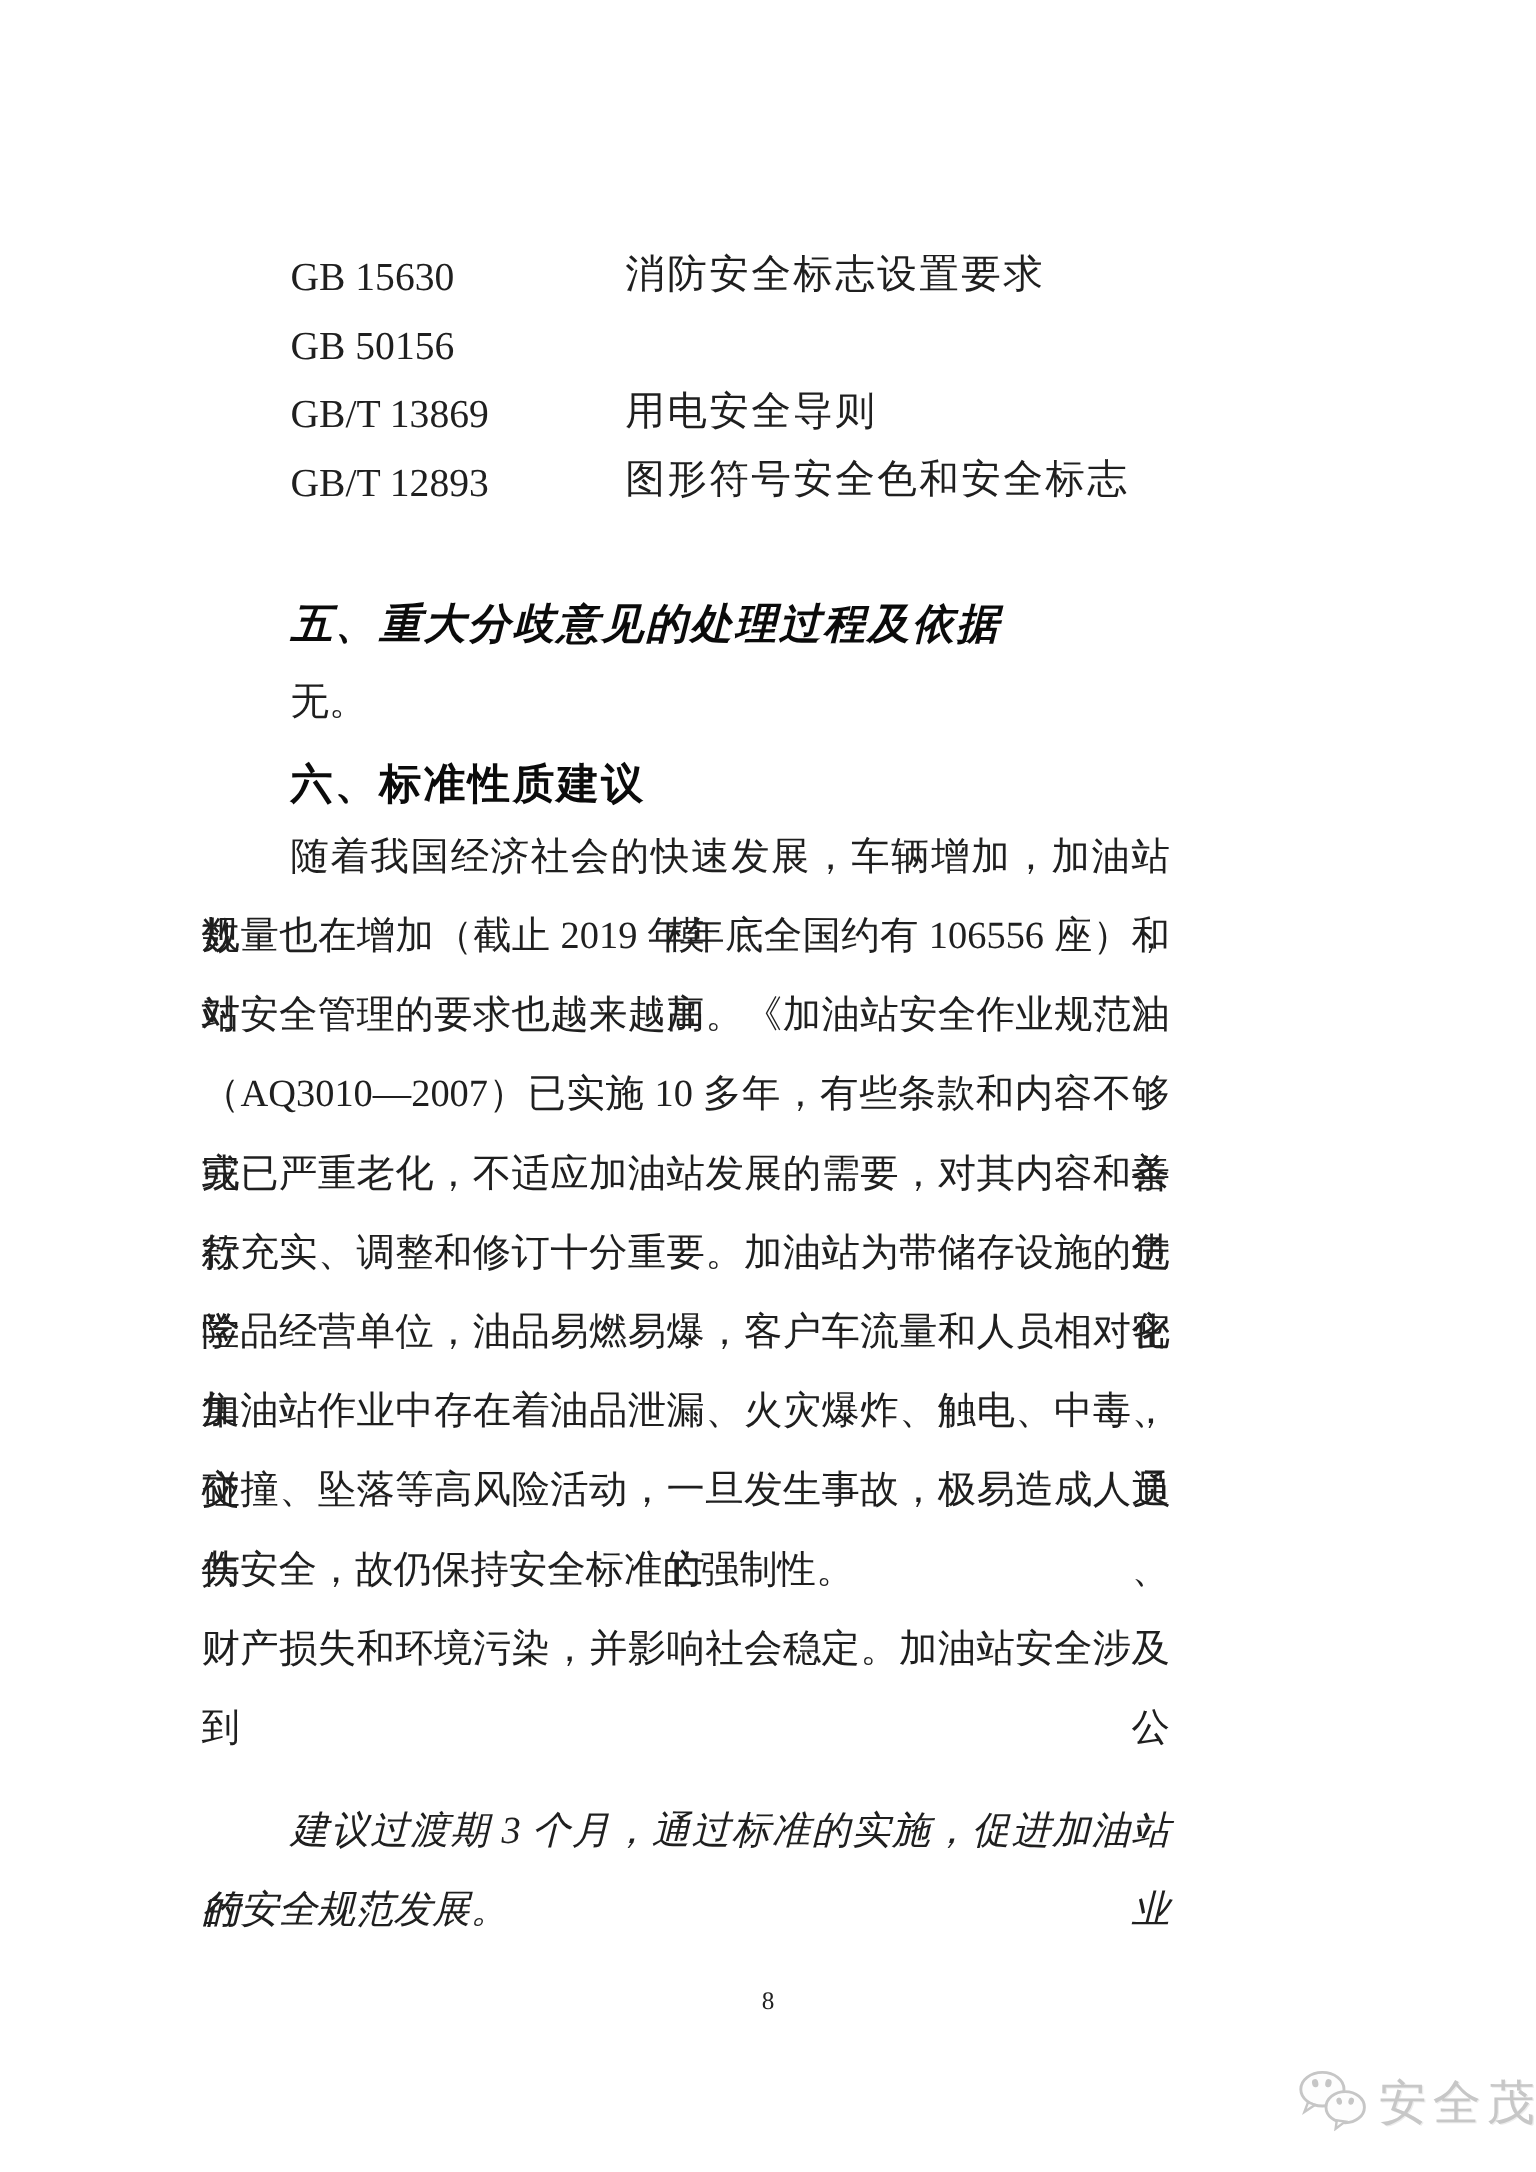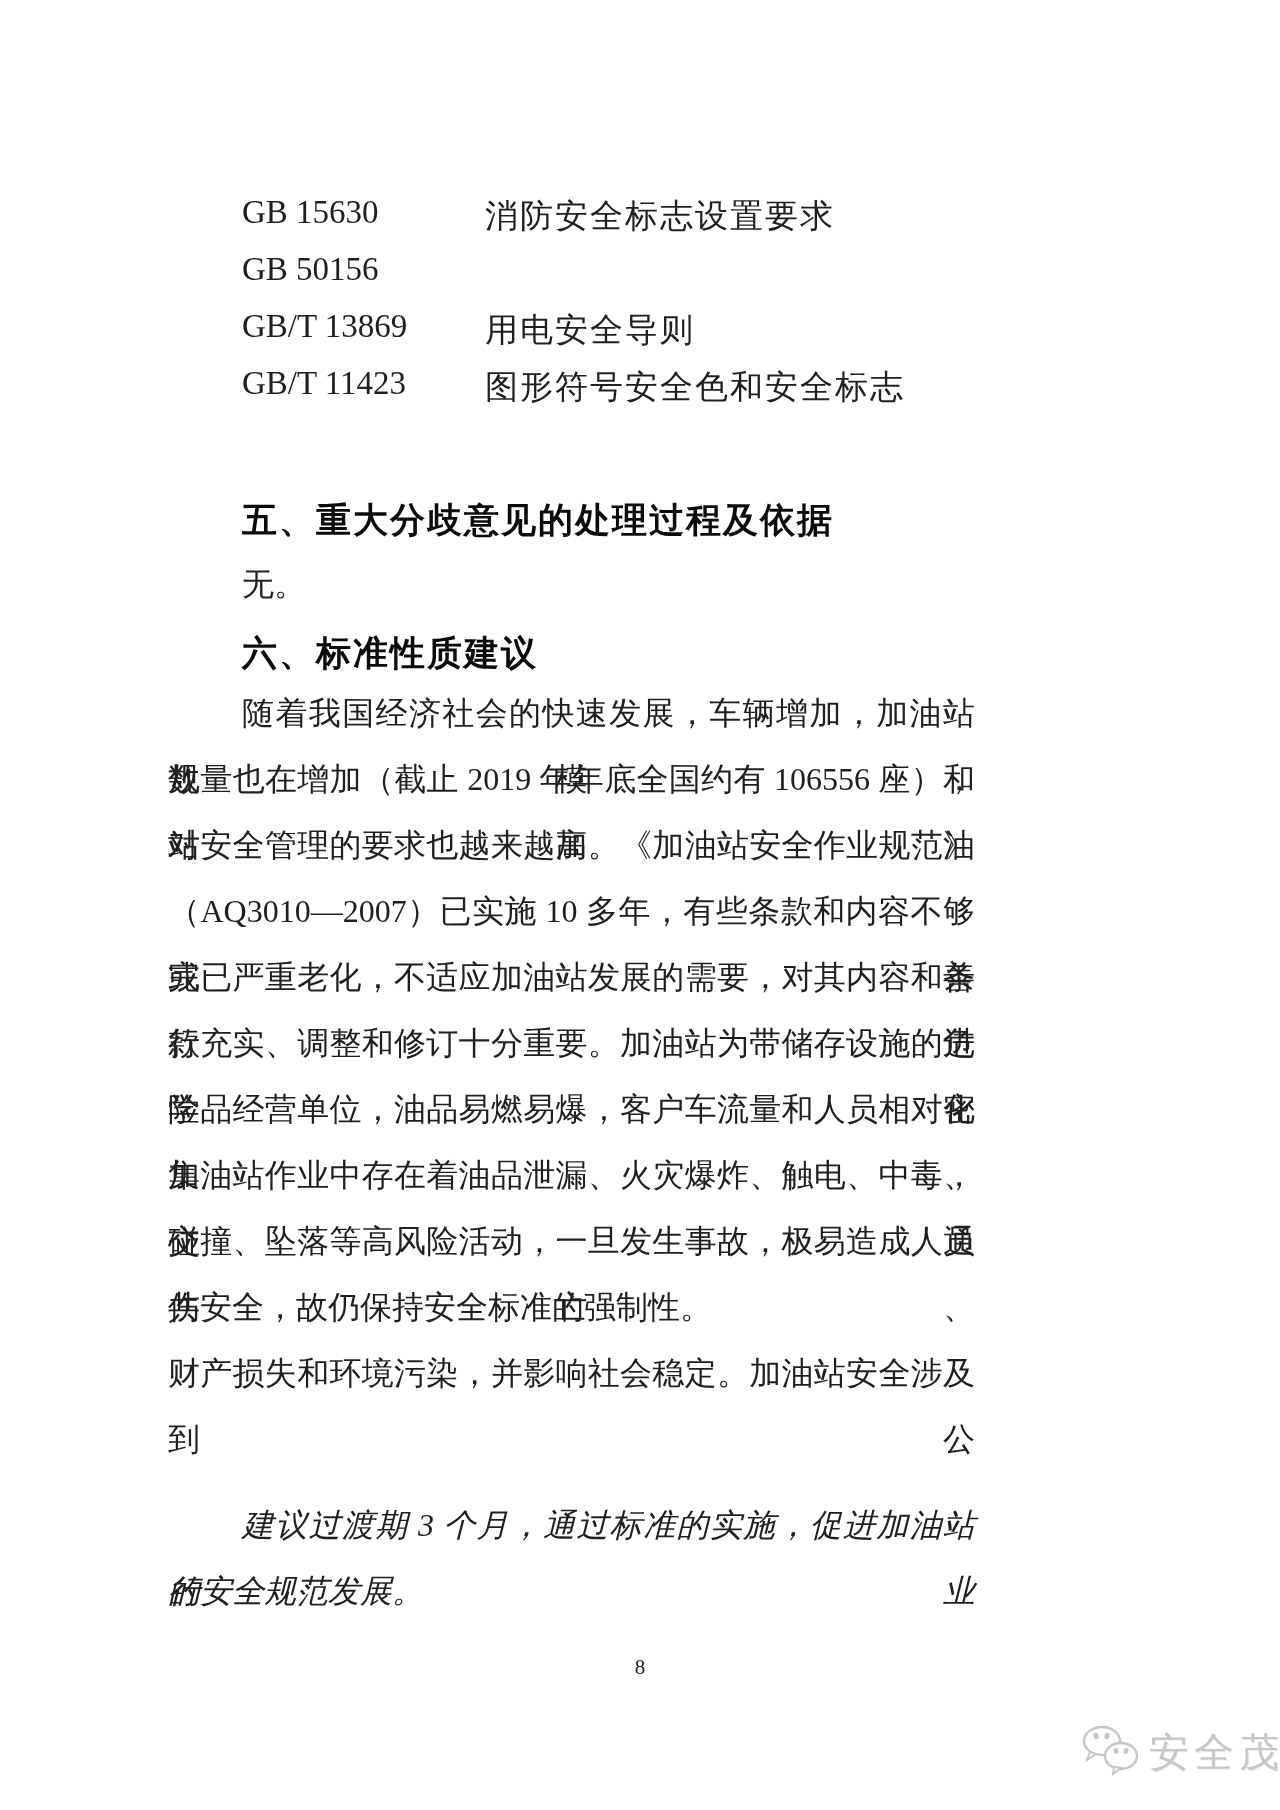--- a/index.html
+++ b/index.html
@@ -17,39 +17,40 @@
 
   
   .std-list {
     position: absolute;
     left: 242px;
     top: 194px;
     width: 780px;
   }
   .std-row {
     display: flex;
-    align-items: flex-start;
+    align-items: flex-end;
     height: 57px;
     font-size: 33px;
+    gap: 36px;
   }
   .std-code { width: 243px; flex: none; }
   .std-title { flex: 1; letter-spacing: 2px; }
 
   
   .heading {
     position: absolute;
     left: 242px;
     font-family: "Liberation Sans", "DejaVu Sans", sans-serif;
     font-weight: 700;
     font-size: 35px;
     letter-spacing: 2px;
     color: #0b0b0b;
     white-space: nowrap;
   }
-  .h5 { top: 497px; }
+  .h5 { top: 497px; font-style: italic; }
   .h6 { top: 630px; }
   .h7 { top: 1437px; }
 
   
   .none-line {
     position: absolute;
     left: 242px;
     top: 563px;
     font-size: 32px;
   }
@@ -116,21 +117,21 @@
       <span class="std-title">消防安全标志设置要求</span>
     </div>
     <div class="std-row">
       <span class="std-code">GB 50156</span>
     </div>
     <div class="std-row">
       <span class="std-code">GB/T 13869</span>
       <span class="std-title">用电安全导则</span>
     </div>
     <div class="std-row">
-      <span class="std-code">GB/T 11423</span>
+      <span class="std-code">GB/T 12893</span>
       <span class="std-title">图形符号安全色和安全标志</span>
     </div>
   </div>
 
   <div class="heading h5">五、重大分歧意见的处理过程及依据</div>
   <div class="none-line">无。</div>
 
   <div class="heading h6">六、标准性质建议</div>
   <div class="para para1">
     <div class="bline jline fl">随着我国经济社会的快速发展，车辆增加，加油站规模和</div>

